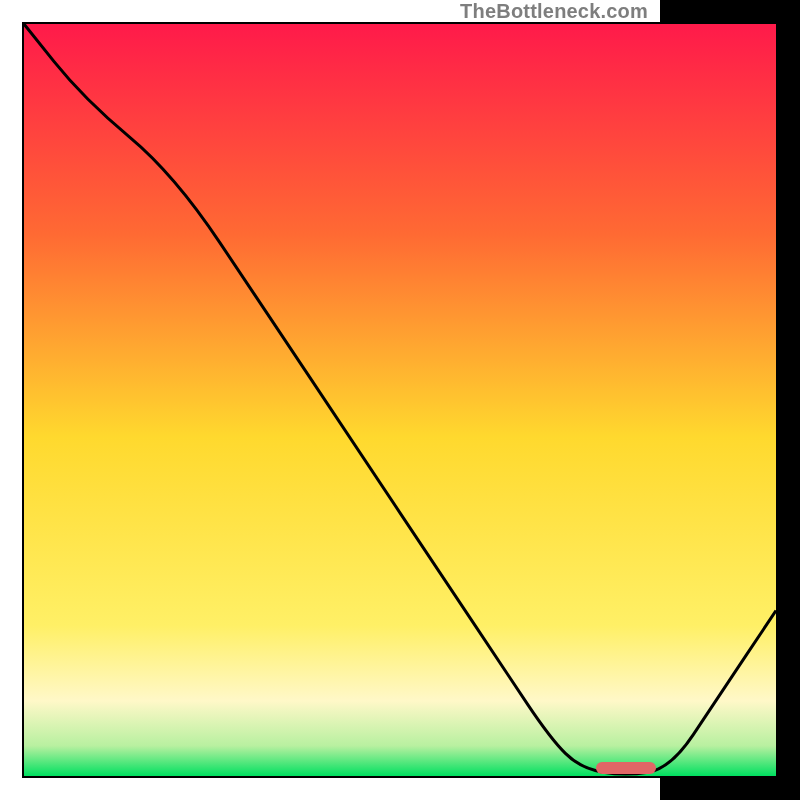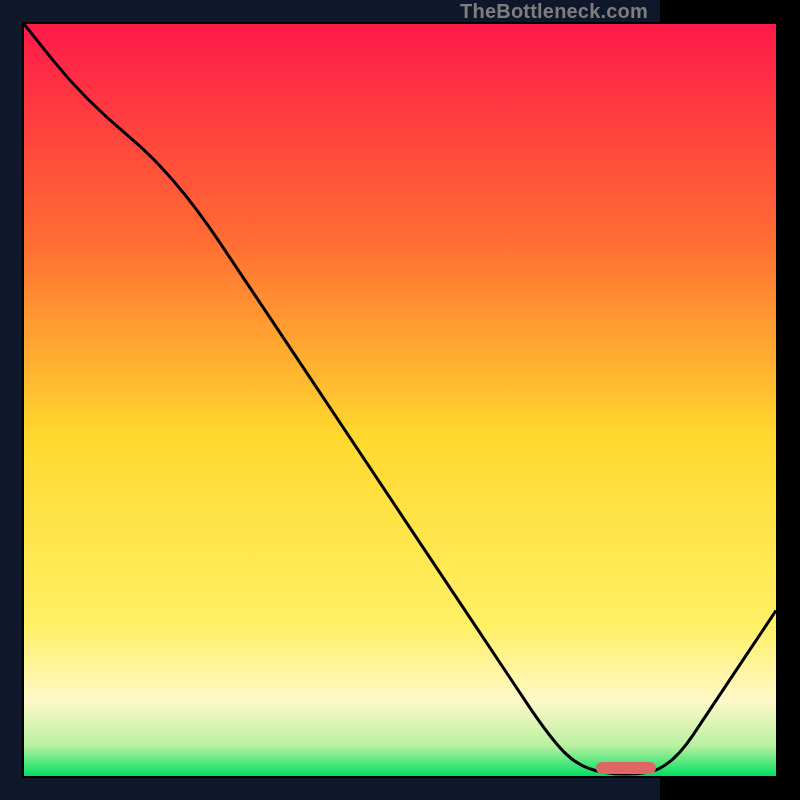--- a/index.html
+++ b/index.html
@@ -7,21 +7,21 @@
     padding: 0;
     width: 800px;
     height: 800px;
     background: #000;
     font-family: Arial, Helvetica, sans-serif;
   }
   .outer {
     position: relative;
     width: 660px;
     height: 800px;
-    background: #0f172a;
+    background: #ffffff;
   }
   .plot-frame {
     position: absolute;
     left: 22px;
     top: 22px;
     width: 756px;
     height: 756px;
     border: 2px solid #000;
     box-sizing: border-box;
     overflow: hidden;

